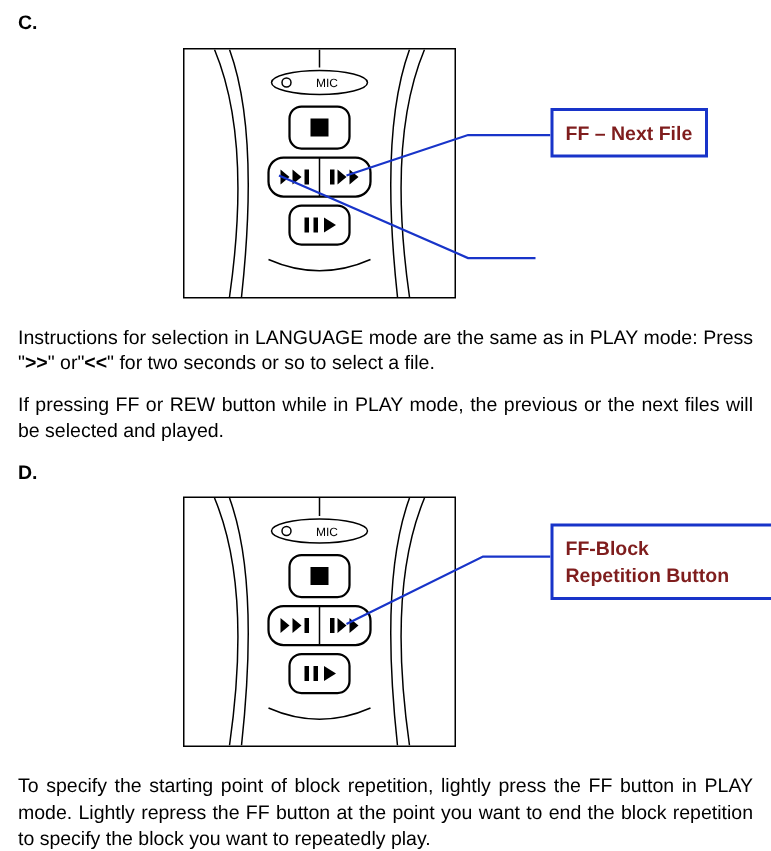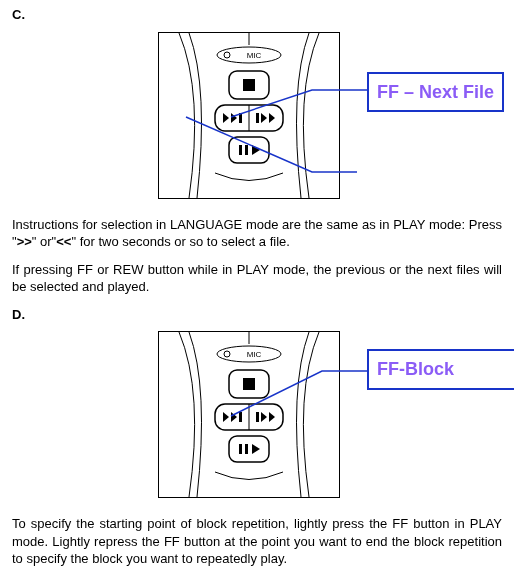--- a/index.html
+++ b/index.html
@@ -25,31 +25,30 @@
   margin-bottom: 14px;
 }
 .device-box {
   position: absolute;
   left: 110px;
   top: 0;
   width: 180px;
   height: 165px;
   border: 1px solid #000;
   background: #fff;
-  margin-left: 36px;
 }
 .device-svg { width:100%; height:100%; }
 .callout-box {
   position: absolute;
   border: 2px solid #1834c9;
   background: #fff;
   font-weight: bold;
-  font-size: 18px;
+  font-size: 13px;
   padding: 6px 8px;
-  color: #8b5cf6;
+  color: #7f1d1d;
   white-space: nowrap;
 }
 .callout-line {
   position: absolute;
   stroke: #1834c9;
   fill: none;
   stroke-width: 1.5;
 }
 .para {
   text-align: justify;
@@ -146,16 +145,17 @@
       <rect x="86" y="112" width="3" height="10" fill="#000"></rect>
       <polygon points="93,112 93,122 101,117" fill="#000"></polygon>
       <path d="M56,140 Q90,155 124,140" stroke="#000" fill="none" stroke-width="1"></path>
     </svg>
   </div>
   <svg class="callout-line" style="left:0;top:0;width:514px;height:170px;position:absolute;pointer-events:none">
     <path d="M 219 85 L 310 40 L 355 40"></path>
   </svg>
   <div class="callout-box" style="left:355px; top:18px; white-space:normal; width:130px;">
     <div>FF-Block</div>
+    <div>Repetition Button</div>
   </div>
 </div>
 
 <div class="para">To specify the starting point of block repetition, lightly press the FF button in PLAY mode. Lightly repress the FF button at the point you want to end the block repetition to specify the block you want to repeatedly play.</div>
 
 </body></html>

